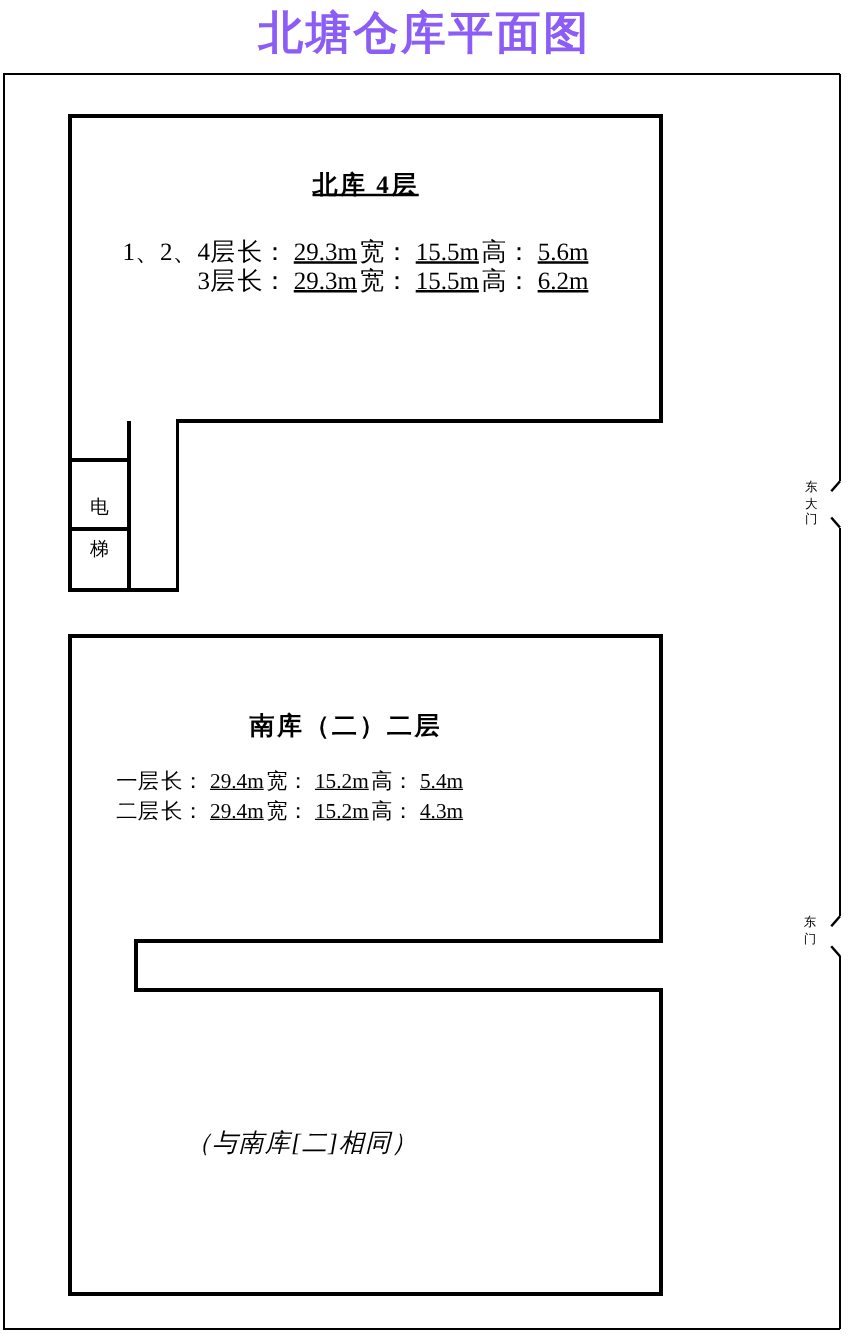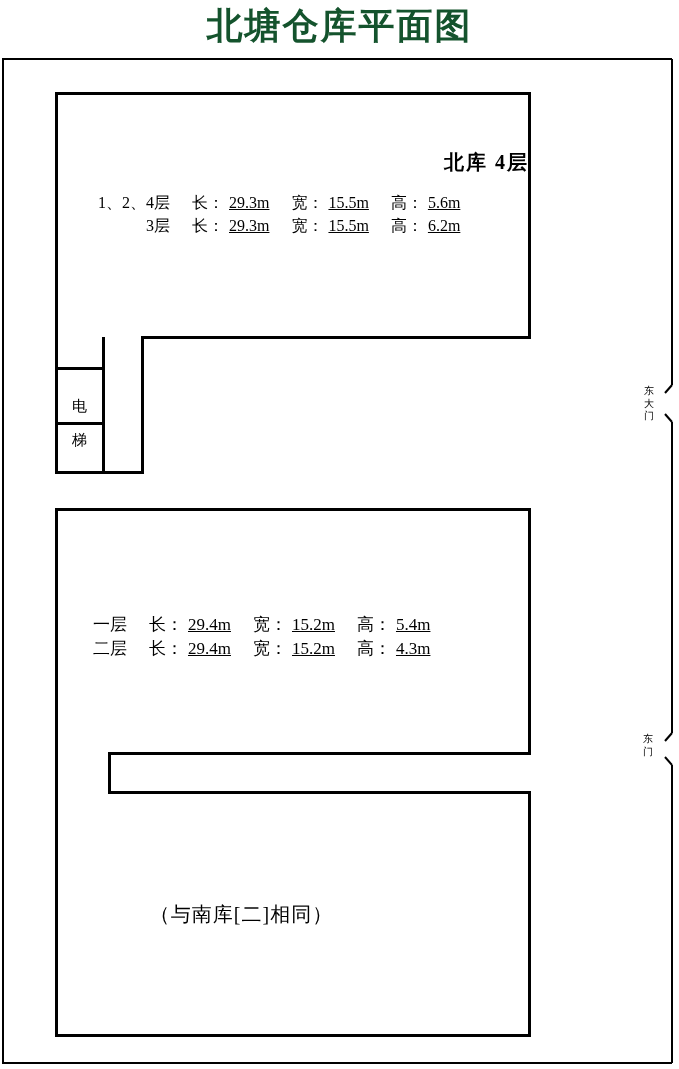--- a/index.html
+++ b/index.html
@@ -18,33 +18,33 @@
     left:0;top:2px;width:679px;
     text-align:center;
     font-size:36px;font-weight:bold;
     letter-spacing:2px;
     white-space:nowrap;
   }
   .bldg-title{
     font-size:20px;font-weight:bold;
     letter-spacing:2px;white-space:nowrap;
   }
-  .north-title{left:56px;top:149px;width:473px;text-align:right;}
+  .north-title{left:56px;top:134px;width:473px;text-align:center;text-decoration:underline;}
   .s2-title{left:40px;top:567px;width:473px;text-align:center;}
   .s1-title{left:30px;top:860px;width:473px;text-align:center;}
   .s1-note{
     left:5px;top:901px;width:473px;text-align:center;
-    font-size:20px;letter-spacing:1px;white-space:nowrap;
+    font-size:20px;letter-spacing:1px;white-space:nowrap;font-style:italic;
   }
 
   .dims{
     display:grid;
     grid-template-columns:auto auto auto auto;
-    column-gap:22px;
-    font-size:16px;line-height:23px;
+    column-gap:2px;
+    font-size:20px;line-height:23px;
     white-space:nowrap;
   }
   .dims .rlabel{text-align:right;}
   .dims .v{margin-left:5px;text-decoration:underline;}
   .north-dims{left:98px;top:191px;}
   .s2-dims{left:93px;top:613px;font-size:17px;line-height:23.5px;}
 
   .elev-label{
     left:56px;width:47px;
     text-align:center;font-size:15px;line-height:16px;
@@ -78,21 +78,21 @@
     <path d="M56,93 L529,93 L529,337 L142,337 L142,472 L56,472 Z" fill="none" stroke="#000" stroke-width="3"></path>
 
     <path d="M103,337 L103,472" fill="none" stroke="#000" stroke-width="3"></path>
 
     <path d="M56,368 L103,368" fill="none" stroke="#000" stroke-width="3"></path>
     <path d="M56,423 L103,423" fill="none" stroke="#000" stroke-width="3"></path>
 
     <path d="M56,509 L529,509 L529,753 L109,753 L109,792 L529,792 L529,1035 L56,1035 Z" fill="none" stroke="#000" stroke-width="3"></path>
   </svg>
 
-  <div class="abs page-title" id="title-el" style="color: #14532d;">北塘仓库平面图</div>
+  <div class="abs page-title" id="title-el" style="color: #8b5cf6;">北塘仓库平面图</div>
 
   <div class="abs bldg-title north-title">北库 4层</div>
 
   <div class="abs dims north-dims">
     <div class="rlabel">1、2、4层</div>
     <div><span>长：</span><span class="v">29.3m</span></div>
     <div><span>宽：</span><span class="v">15.5m</span></div>
     <div><span>高：</span><span class="v">5.6m</span></div>
 
     <div class="rlabel">3层</div>
@@ -100,20 +100,21 @@
     <div><span>宽：</span><span class="v">15.5m</span></div>
     <div><span>高：</span><span class="v">6.2m</span></div>
   </div>
 
   <div class="abs elev-label" style="top:398px;">电</div>
   <div class="abs elev-label" style="top:432px;">梯</div>
 
   <div class="abs gate-label" style="left:641px;top:385px;">东大门</div>
   <div class="abs gate-label" style="left:640px;top:733px;">东门</div>
 
+  <div class="abs bldg-title s2-title">南库（二）二层</div>
 
   <div class="abs dims s2-dims">
     <div>一层</div>
     <div><span>长：</span><span class="v">29.4m</span></div>
     <div><span>宽：</span><span class="v">15.2m</span></div>
     <div><span>高：</span><span class="v">5.4m</span></div>
 
     <div>二层</div>
     <div><span>长：</span><span class="v">29.4m</span></div>
     <div><span>宽：</span><span class="v">15.2m</span></div>

